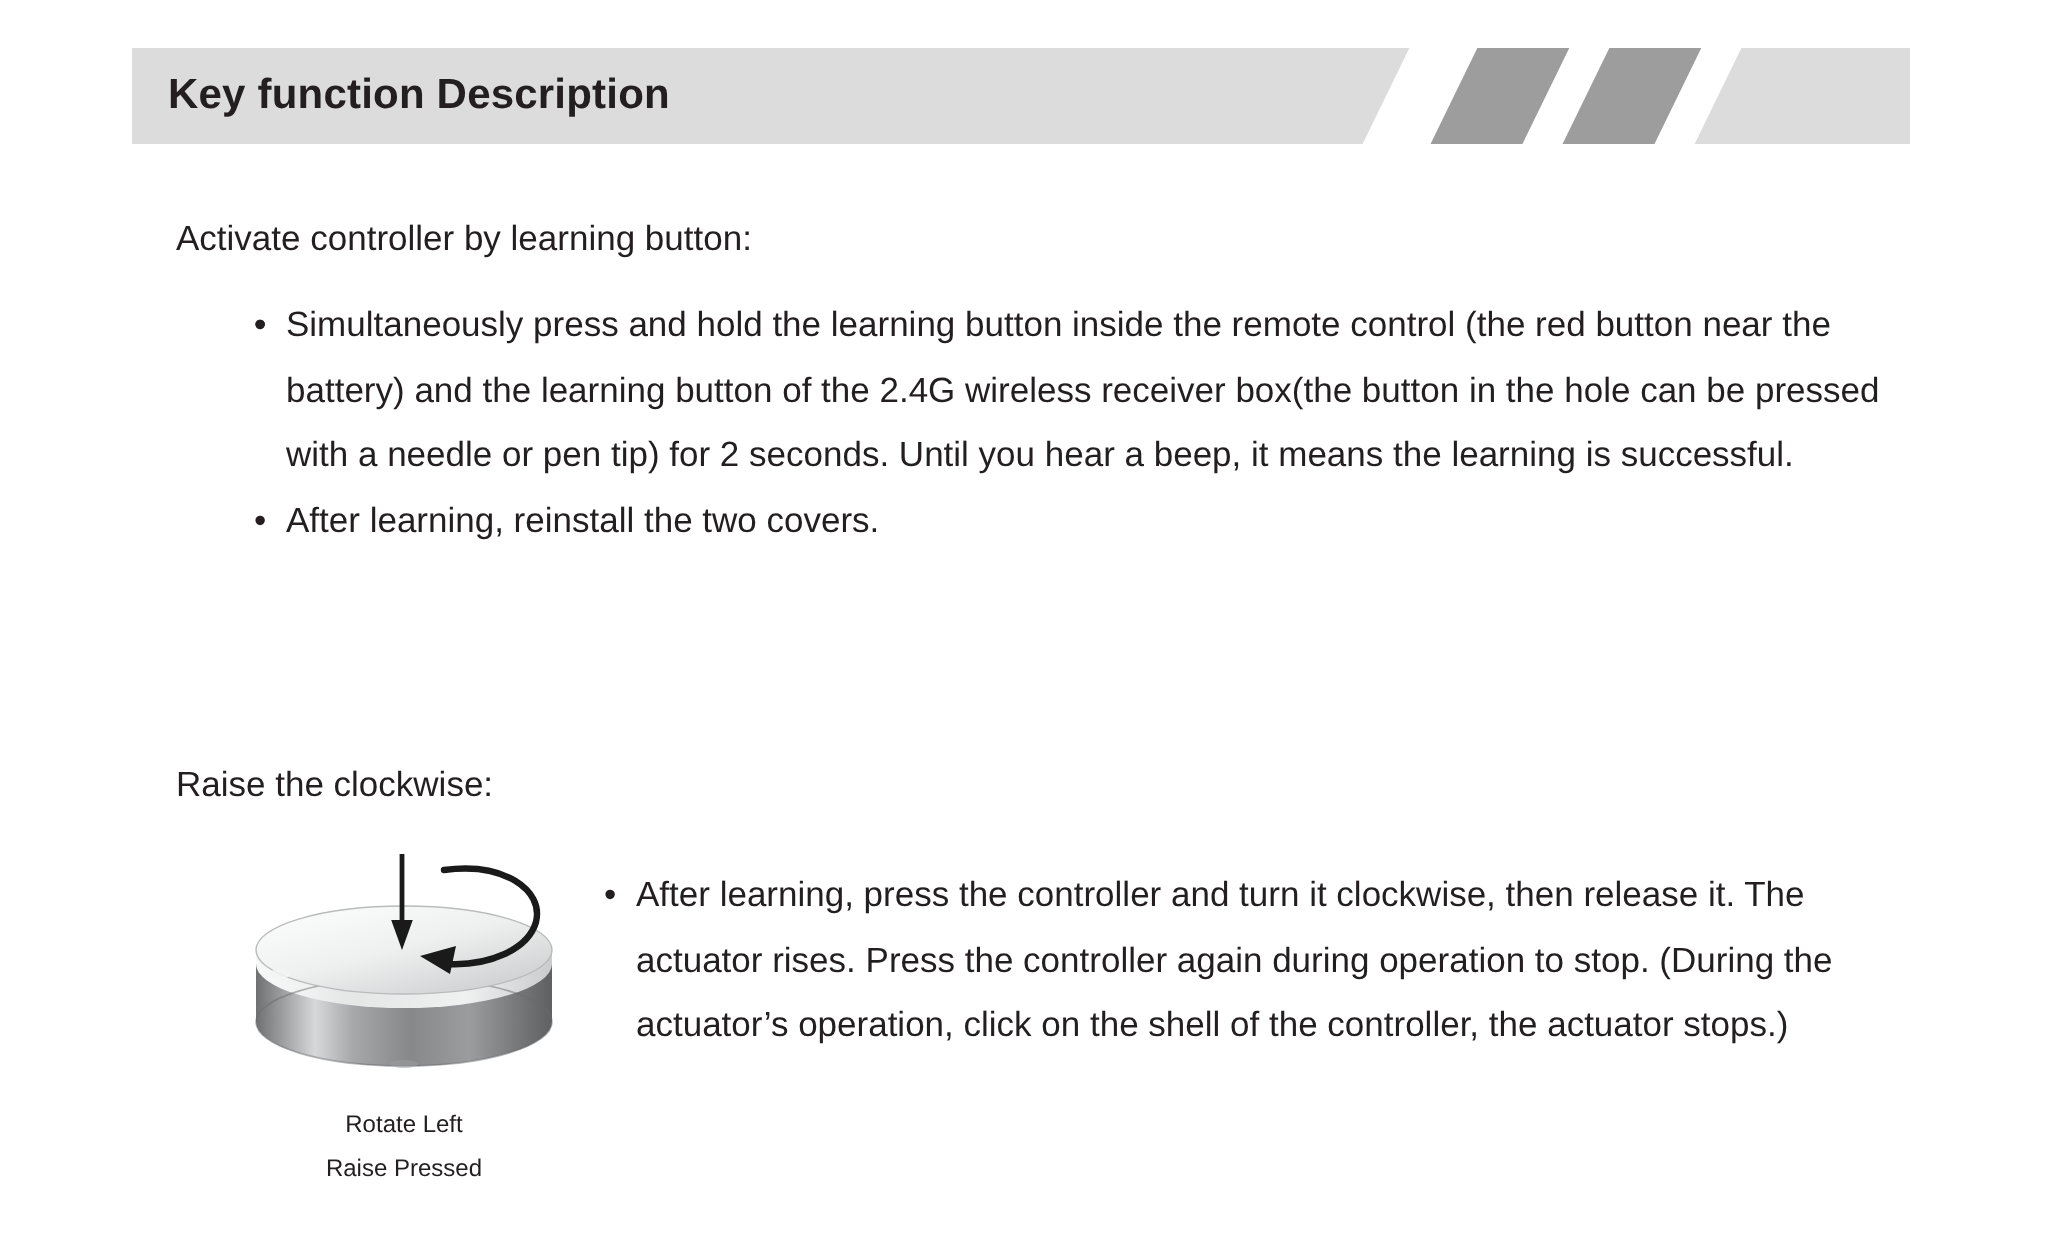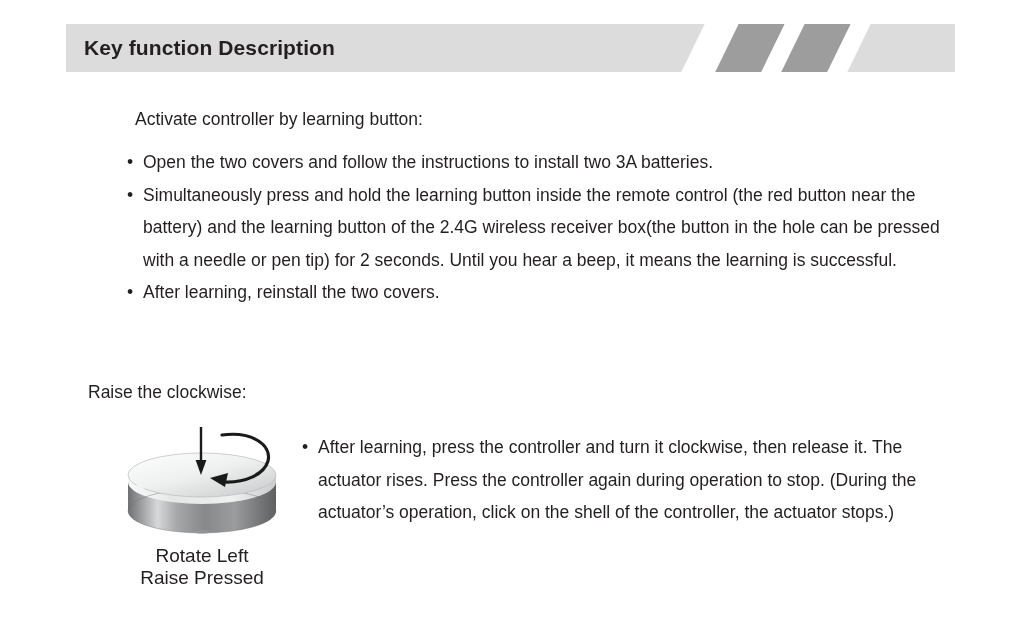--- a/index.html
+++ b/index.html
@@ -60,21 +60,21 @@
   }
 
   
   .lead-line {
     position: absolute;
     left: 88px;
     font-size: 17.5px;
     color: #231f20;
     white-space: nowrap;
   }
-  .lead-activate { top: 109px; margin-left: 47px; }
+  .lead-activate { top: 109px; }
   .lead-raise { top: 382px; }
 
   .bullet-list {
     position: absolute;
     left: 127px;
     top: 146px;
     width: 830px;
   }
   .bullet-item {
     position: relative;
@@ -98,22 +98,23 @@
     top: 425px;
     width: 172px;
   }
   .knob-stage {
     position: relative;
     width: 172px;
     height: 120px;
   }
 
   .knob-caption {
+    margin-top: 6px;
     text-align: center;
-    font-size: 19px;
+    font-size: 12px;
     line-height: 22px;
     color: #231f20;
   }
 
   .actuator-note {
     position: absolute;
     left: 302px;
     top: 431px;
     width: 625px;
   }
@@ -134,21 +135,20 @@
     <div class="stripe stripe-gray" style="left:128px; width:46px;"></div>
     <div class="stripe stripe-white" style="left:174px; width:20px;"></div>
   </div>
 </div>
 
 <div class="lead-line lead-activate">Activate controller by learning button:</div>
 
 <div class="bullet-list">
   <div class="bullet-item">
     <span class="dot">•</span>
-    <span>Open the two covers and follow the instructions to install two 3A batteries.</span>
   </div>
   <div class="bullet-item">
     <span class="dot">•</span>
     <span>Simultaneously press and hold the learning button inside the remote control (the red button near the battery) and the learning button of the 2.4G wireless receiver box(the button in the hole can be pressed with a needle or pen tip) for 2 seconds. Until you hear a beep, it means the learning is successful.</span>
   </div>
   <div class="bullet-item">
     <span class="dot">•</span>
     <span>After learning, reinstall the two covers.</span>
   </div>
 </div>

